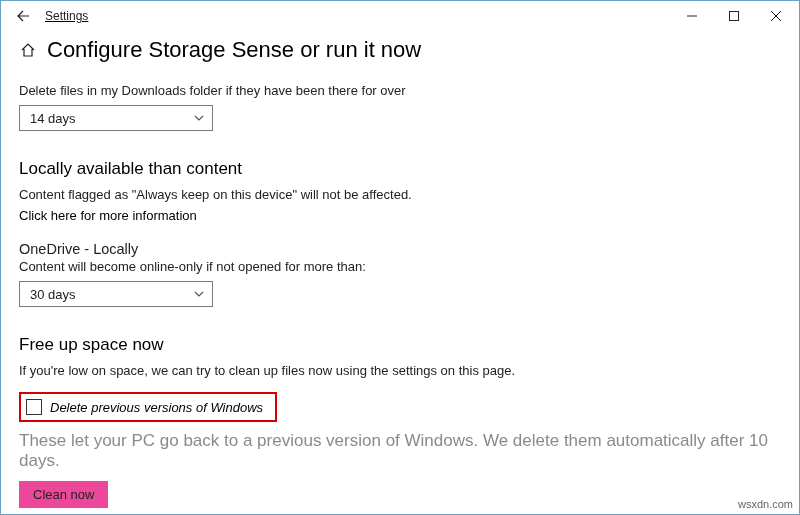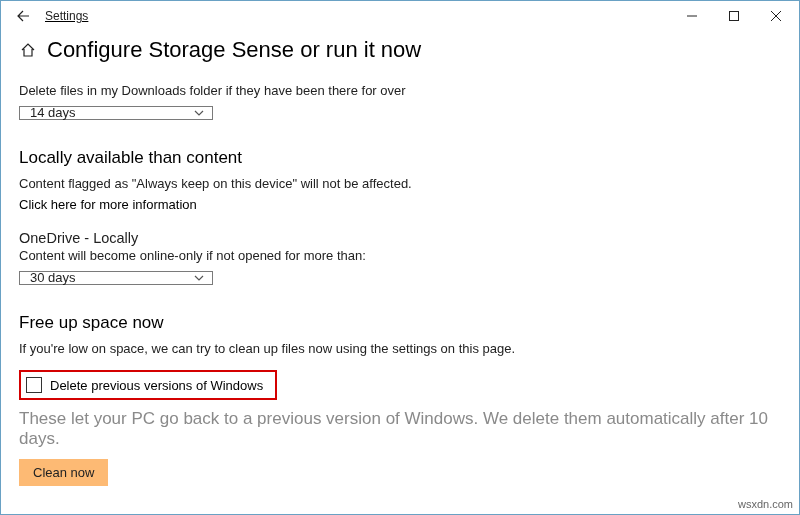--- a/index.html
+++ b/index.html
@@ -28,37 +28,38 @@
     .titlebar .title { font-size: 12px; color: #222; }
     .win-controls { margin-left: auto; display: flex; }
     .win-btn { width: 42px; height: 30px; display: flex; align-items: center; justify-content: center; color: #222; }
     .content { padding: 6px 18px 0 18px; }
     .heading-row { display: flex; align-items: center; gap: 10px; margin-bottom: 20px; }
     .home-icon { width: 18px; height: 18px; display:flex; align-items:center; justify-content:center; }
     h1 { font-size: 22px; font-weight: 400; }
     .label-text { font-size: 13px; color: #222; margin-bottom: 7px; }
     .dropdown {
       display: inline-flex; align-items: center; justify-content: space-between;
-      border: 1px solid #7a7a7a; height: 14px; padding: 0 8px 0 10px;
+      border: 1px solid #7a7a7a; height: 26px; padding: 0 8px 0 10px;
       width: 194px; font-size: 13px; color: #222; background:#fff;
     }
     .dropdown .chev { color:#555; }
     h2 { font-size: 17px; font-weight: 400; margin-top: 28px; margin-bottom: 8px; }
     .body-text { font-size: 13px; color: #222; margin-bottom: 6px; }
     .link { color: #000000; cursor: pointer; }
     .subheader { font-size: 14.5px; color:#222; margin-top: 18px; margin-bottom: 2px; }
     .checkbox-row {
       display: inline-flex; align-items: center; gap: 8px;
       border: 2px solid #d40000; padding: 5px 12px 5px 5px;
       margin-top: 8px;
+      font-style: italic;
     }
     .checkbox { width: 16px; height: 16px; border: 1px solid #333; background:#fff; }
     .help-gray { color:#8a8a8a; font-size: 17px; margin-top: 9px; }
     .clean-btn {
-      display: inline-block; background: #fdba74; border: none;
+      display: inline-block; background: #ec4899; border: none;
       padding: 6px 14px; font-size: 13px; color:#222; margin-top: 10px;
     }
     .watermark { position:absolute; bottom:4px; right:6px; color:#666; font-size:11px; }
     svg { display:block; }
   </style>
 </head>
 <body>
 
 <div class="titlebar">
   <div class="back-arrow">

